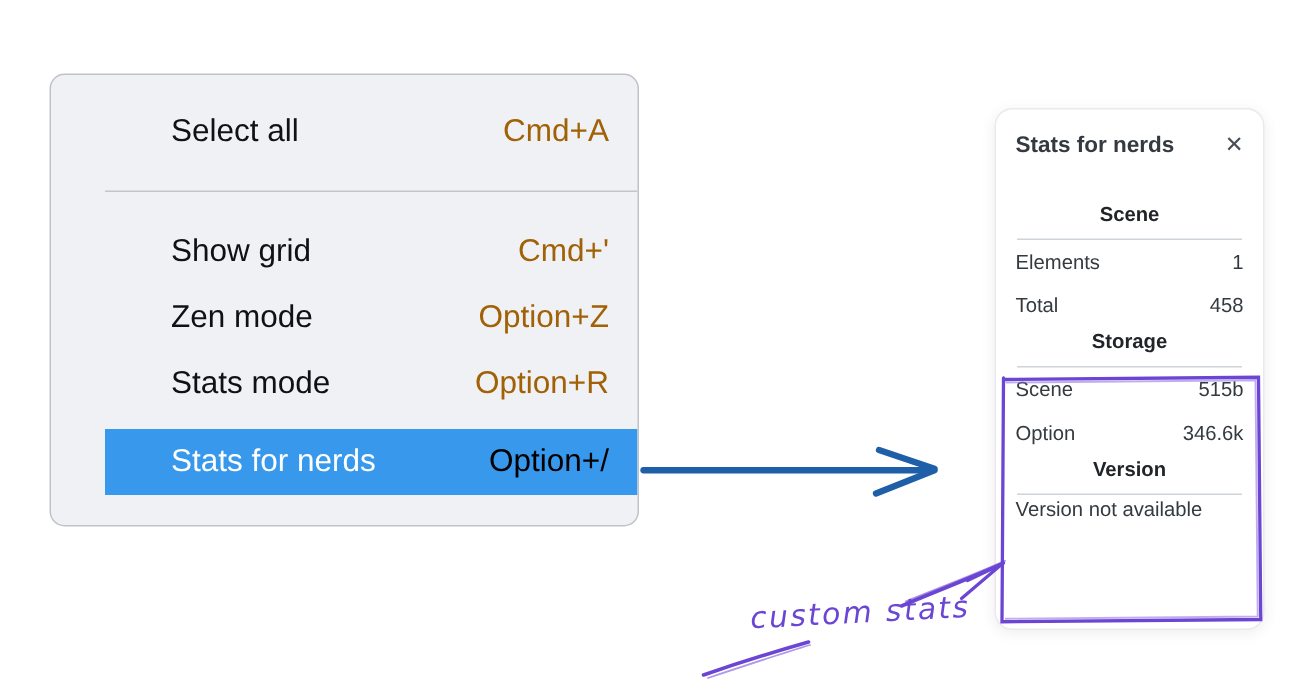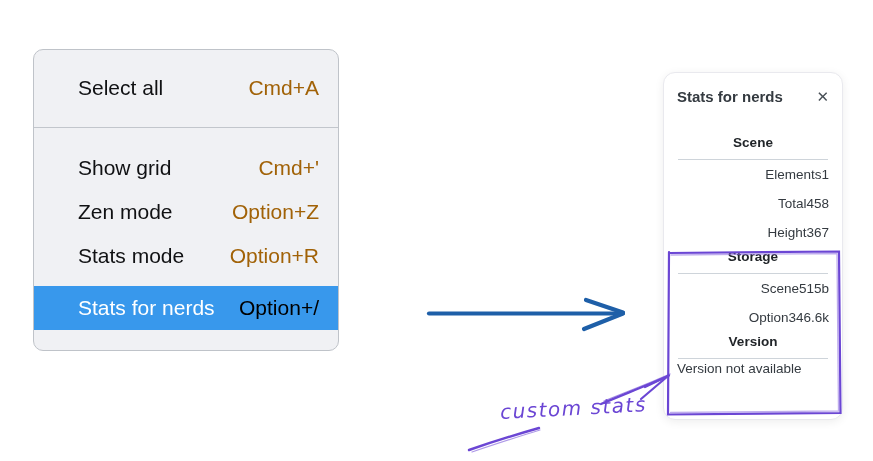--- a/index.html
+++ b/index.html
@@ -11,28 +11,29 @@
     overflow: hidden;
     font-family: "Liberation Sans", sans-serif;
     position: relative;
   }
 
   
   .menu {
     position: absolute;
     left: 33px;
     top: 49px;
-    width: 306px;
+    width: 393px;
     background: #f0f1f4;
     border: 1px solid #bfc3c9;
     border-radius: 10px;
     overflow: hidden;
     font-size: 21px;
     color: #101113;
     box-sizing: border-box;
+    padding-left: 36px;
   }
   .menu-section.top { padding: 16px 0 17px 0; }
   .menu-section.bottom { padding: 18px 0 20px 0; }
   .menu-divider {
     height: 1px;
     background: #c2c6cc;
   }
   .menu-item {
     height: 44px;
     display: flex;
@@ -93,21 +94,21 @@
   .section-heading.first { margin-top: 26px; }
   .rule {
     border: none;
     border-top: 1px solid #ced4da;
     margin: 7px 1px 0 1px;
   }
   .stat-row {
     height: 29px;
     display: flex;
     align-items: center;
-    justify-content: flex-end;
+    justify-content: space-between;
   }
   .stat-note {
     margin-top: 0;
     height: 20px;
     line-height: 20px;
   }
 
   
   .overlay {
     position: absolute;
@@ -170,24 +171,20 @@
     <div class="section-heading first">Scene</div>
     <hr class="rule">
     <div class="stat-row">
       <span>Elements</span>
       <span>1</span>
     </div>
     <div class="stat-row">
       <span>Total</span>
       <span>458</span>
     </div>
-    <div class="stat-row">
-      <span>Height</span>
-      <span>367</span>
-    </div>
   </div>
 
   <div>
     <div class="section-heading">Storage</div>
     <hr class="rule">
     <div class="stat-row">
       <span>Scene</span>
       <span>515b</span>
     </div>
     <div class="stat-row">

